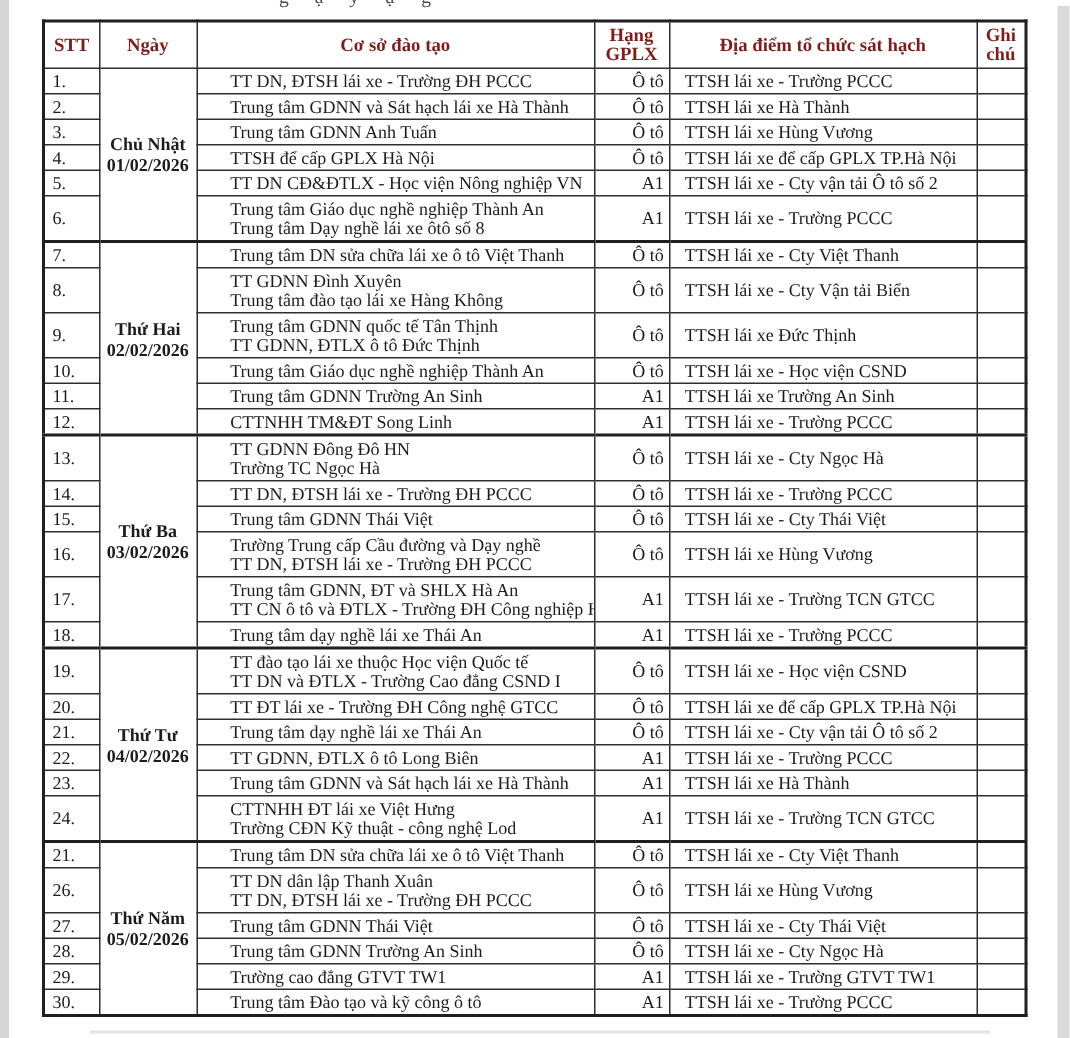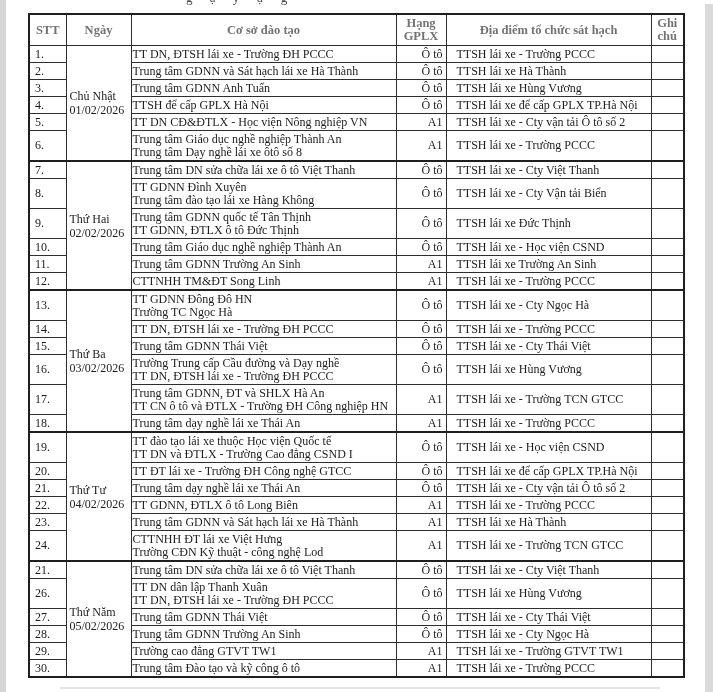--- a/index.html
+++ b/index.html
@@ -15,29 +15,29 @@
   .crop-frag span{display:block;margin-top:-10px;font-size:13px;letter-spacing:7px;}
 
   table.sched{
     position:absolute;left:28px;top:13px;width:655px;
     border-collapse:collapse;table-layout:fixed;
     border:2px solid #1f1f1f;
   }
   .sched th,.sched td{border:1px solid #2e2e2e;overflow:hidden;}
   .sched th{
     font-size:12.5px;font-weight:bold;text-align:center;
-    line-height:13px;padding:2px 1px;color:#737373;
+    line-height:13px;padding:2px 1px;color:#7f1d1d;
   }
   .sched td{
     font-size:12px;line-height:13px;padding:1.5px 3px;
     vertical-align:middle;
   }
   td.c-stt{padding-left:5px;text-align:left;}
-  td.c-date{line-height:14px;}
-  td.c-org{padding-left:1px;}
+  td.c-date{text-align:center;line-height:14px;font-weight:bold;}
+  td.c-org{padding-left:22px;}
   td.c-cls{text-align:right;}
   td.c-ven{padding-left:10px;}
   tr.group-start td{border-top:2px solid #1f1f1f;}
   .org-line{white-space:nowrap;}
 </style>
 </head>
 <body>
 
 <div class="edge-left"></div>
 <div class="edge-right"></div>

